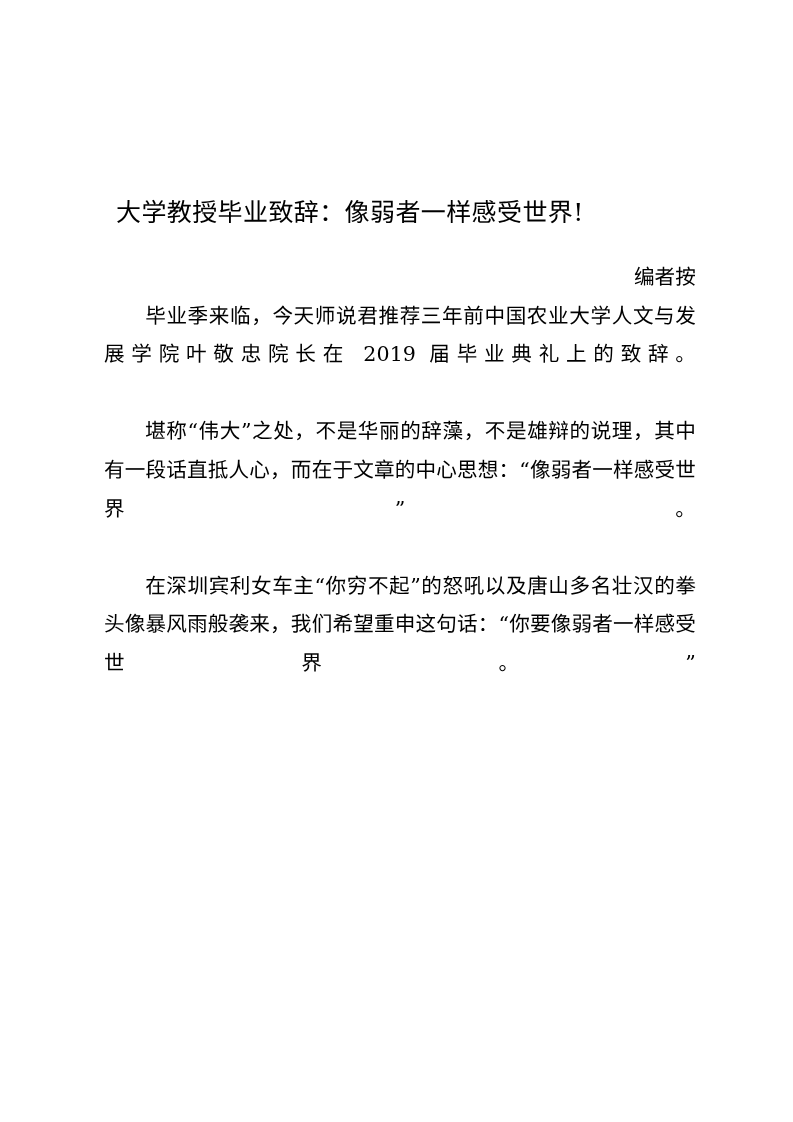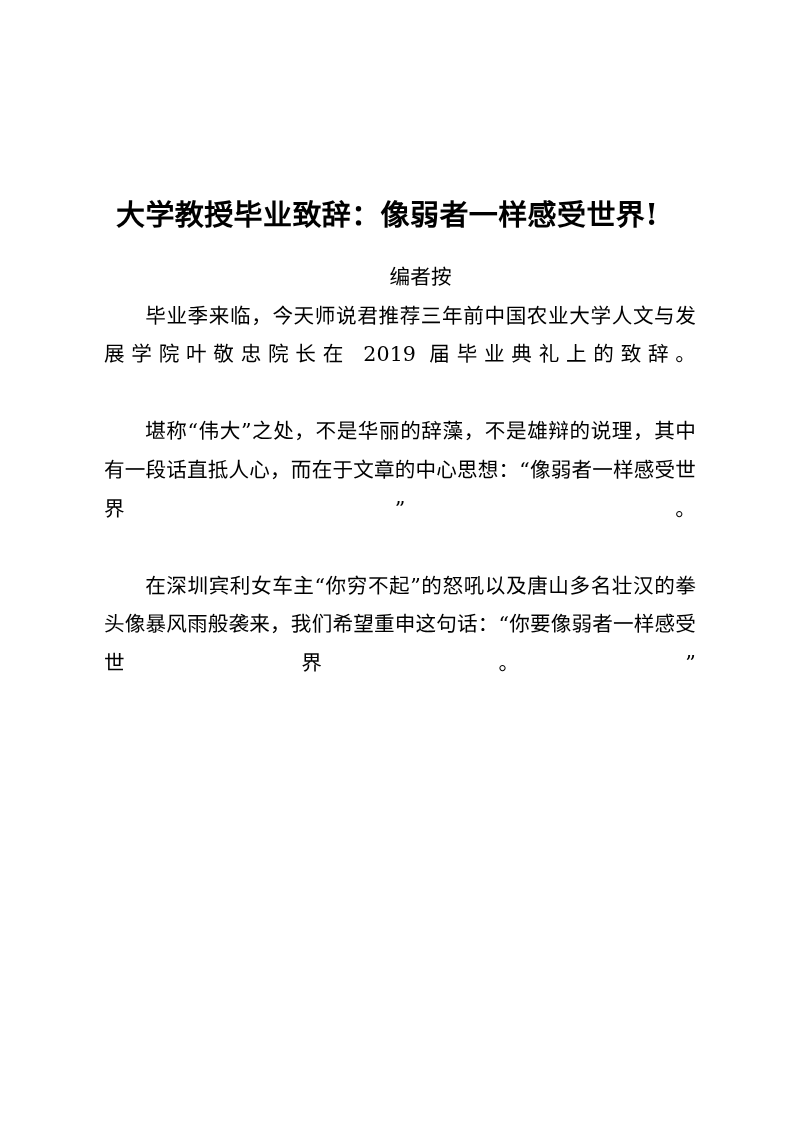--- a/index.html
+++ b/index.html
@@ -25,23 +25,23 @@
     background: #ffffff;
   }
 
   
   .doc-title {
     position: absolute;
     left: 116px;
     top: 176px;
     width: 600px;
     font-family: "DejaVu Serif", "Liberation Serif", serif;
-    font-size: 29px;
+    font-size: 25px;
     line-height: 40px;
-    font-weight: 700;
+    font-weight: 400;
     letter-spacing: 0.4px;
     color: #000000;
     white-space: nowrap;
   }
 
   
   .body-block {
     position: absolute;
     left: 104px;
     top: 258px;
@@ -57,21 +57,21 @@
     text-align: justify;
     text-justify: inter-character;
     text-indent: 2em;
     letter-spacing: 0.1px;
     word-break: break-all;
     hyphens: none;
   }
 
   
   .para.lead {
-    text-align: center;
+    text-align: right;
   }
 
   
   .para::after {
     content: "";
     display: inline-block;
     width: 100%;
   }
   .para.lead::after { display: none; }
 </style>

